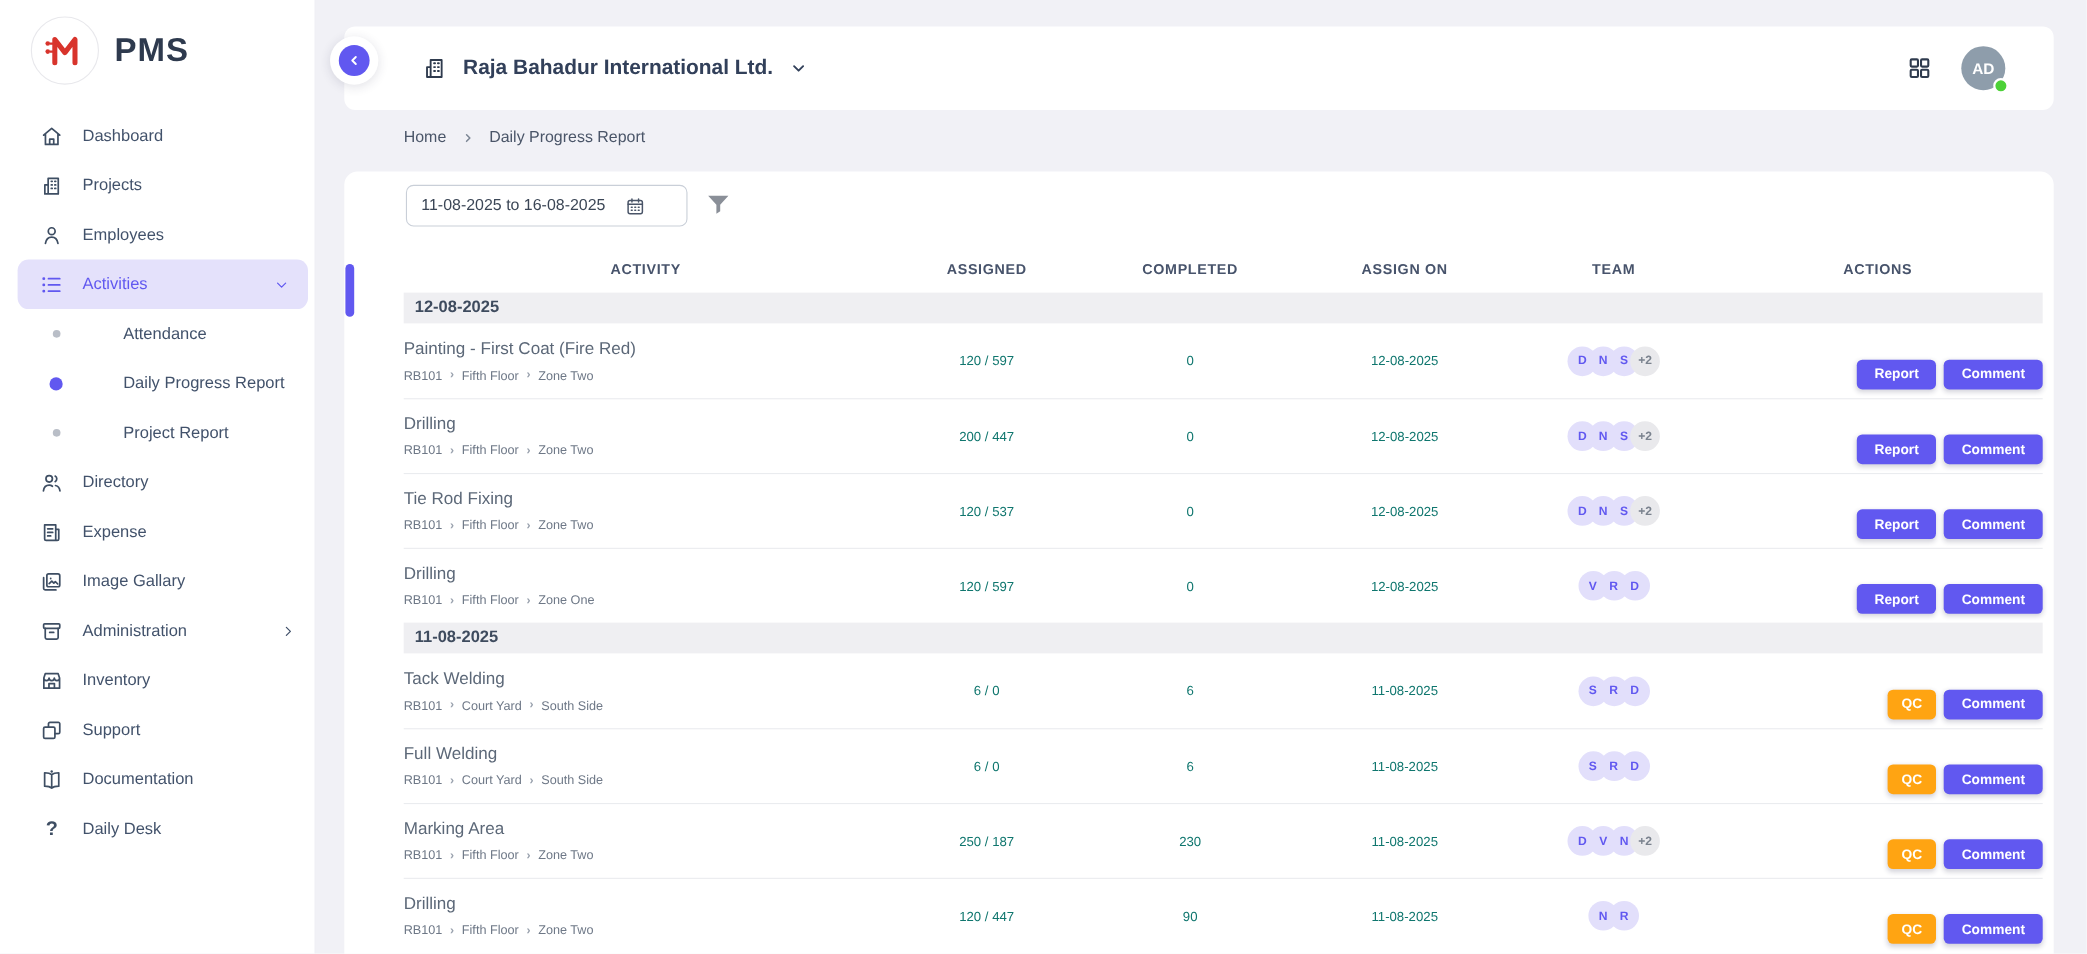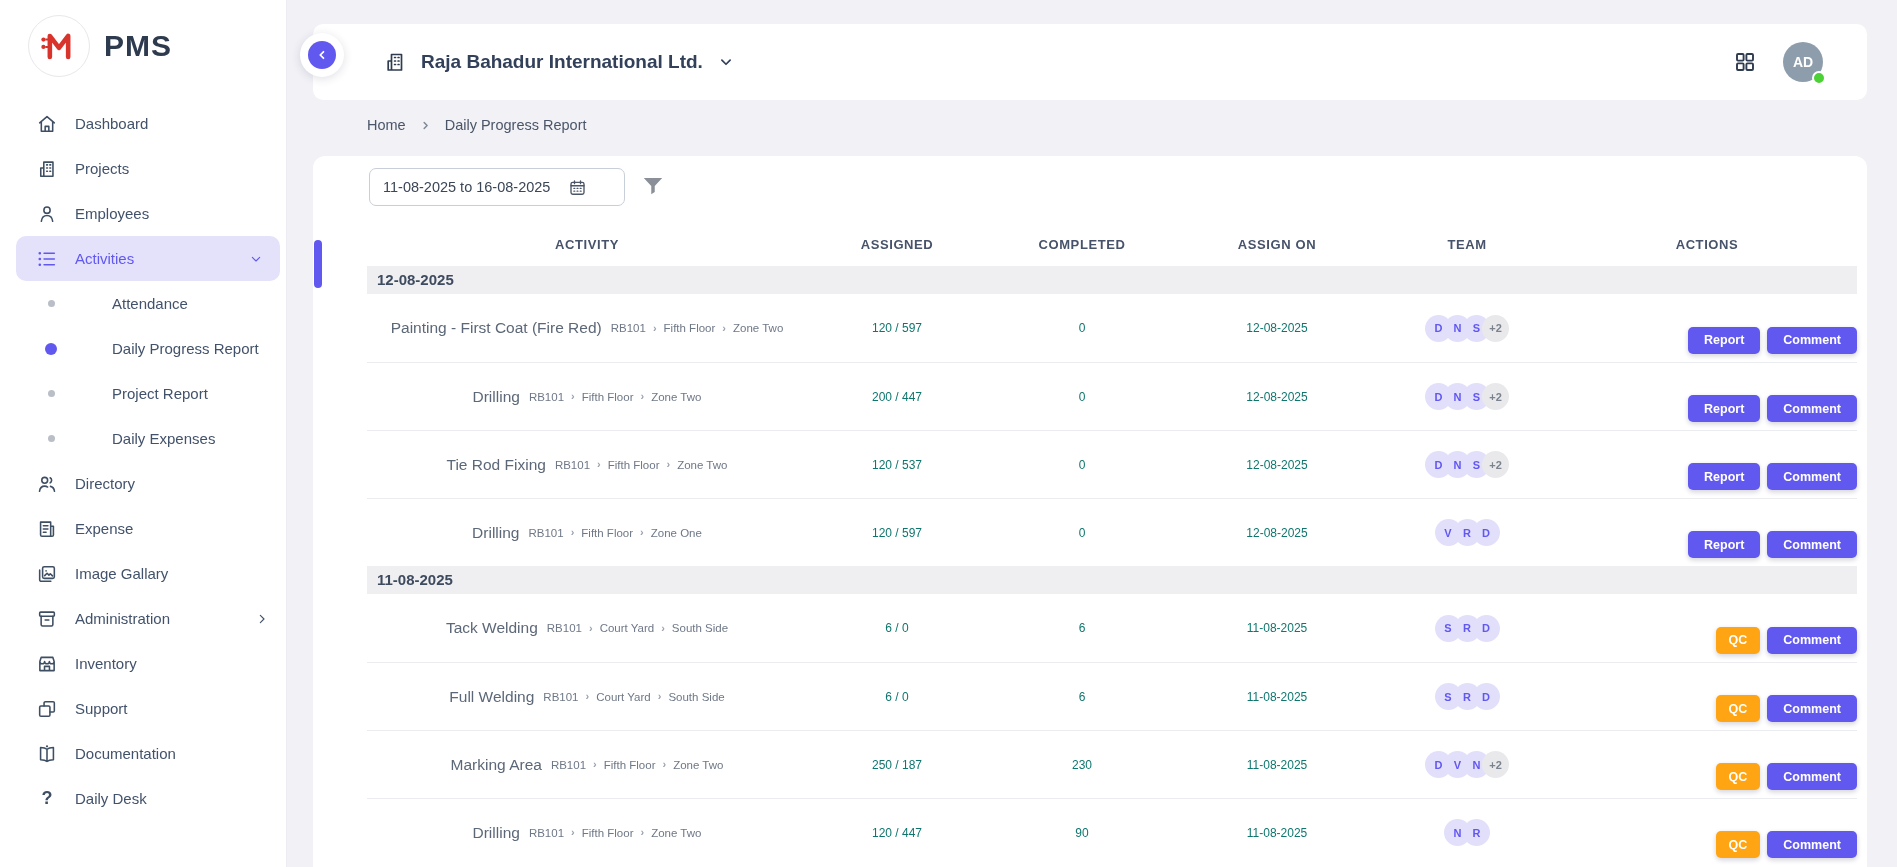--- a/index.html
+++ b/index.html
@@ -55,21 +55,21 @@
   .funnel-btn { position:absolute; left:327px; top:17px; width:26px; height:26px; color:#8A8F98; cursor:pointer; }
 
   
   .table { position:absolute; left:54px; top:74px; width:1490px; }
   .thead-row, .trow { display:grid; grid-template-columns:440px 180px 190px 200px 180px 300px; align-items:center; }
   .thead-row { height:28px; margin-bottom:8px; }
   .th { font-size:13px; font-weight:700; color:#47536B; letter-spacing:.6px; text-align:center; }
   .band { height:28px; line-height:28px; background:#EFEFF2; font-size:15px; font-weight:700; color:#3E4B5E; padding-left:10px; }
   .trow { height:68px; }
   .trow + .trow { border-top:1px solid #EAECEF; }
-  .c-act { display:flex; justify-content:center; gap:9px; }
+  .c-act { display:flex; flex-direction:column; justify-content:center; gap:9px; }
   .act-title { font-size:15.5px; color:#5C6878; }
   .act-path { font-size:11.5px; color:#6E7887; display:flex; align-items:center; gap:7px; }
   .psep { color:#9AA2AE; font-size:11px; font-weight:700; line-height:1; }
   .c-num { text-align:center; font-size:12px; color:#0f766e; }
   .c-team { display:flex; justify-content:center; }
   .avx { width:27px; height:27px; border-radius:50%; background:#E2DFFB; color:#6158F0; font-size:11px; font-weight:600; display:flex; align-items:center; justify-content:center; margin-left:-8px; cursor:pointer; }
   .avx:first-child { margin-left:0; }
   .avx.extra { background:#E9E9EC; color:#7A828E; }
   .c-actions { display:flex; justify-content:flex-end; gap:7px; }
   .btn { height:27px; border:none; border-radius:5px; color:#fff; font-size:12.5px; font-weight:700; font-family:inherit; cursor:pointer; box-shadow:0 2px 5px rgba(30,30,70,.2);margin-top:24px; }
@@ -143,26 +143,20 @@
         <span class="dot-box">
           <span class="sub-dot"></span>
         </span>
         <span class="nav-label">Daily Progress Report</span>
       </div>
       <div class="nav-sub">
         <span class="dot-box">
           <span class="sub-dot"></span>
         </span>
         <span class="nav-label">Project Report</span>
-      </div>
-      <div class="nav-sub">
-        <span class="dot-box">
-          <span class="sub-dot"></span>
-        </span>
-        <span class="nav-label">Daily Expenses</span>
       </div>
       <div class="nav-item">
         <span class="nav-icon">
           <svg viewBox="0 0 24 24" fill="none" stroke="currentColor" stroke-width="1.7" stroke-linecap="round" stroke-linejoin="round">
             <circle cx="9.5" cy="8" r="3.2"></circle>
             <path d="M3.8 20c.5-3.8 2.8-5.7 5.7-5.7 1.2 0 2.3.3 3.2 1M15.4 5.2a3.2 3.2 0 010 5.6M15.8 14.6c2.7.6 4 2.4 4.4 5.4"></path>
           </svg>
         </span>
         <span class="nav-label">Directory</span>
       </div>

